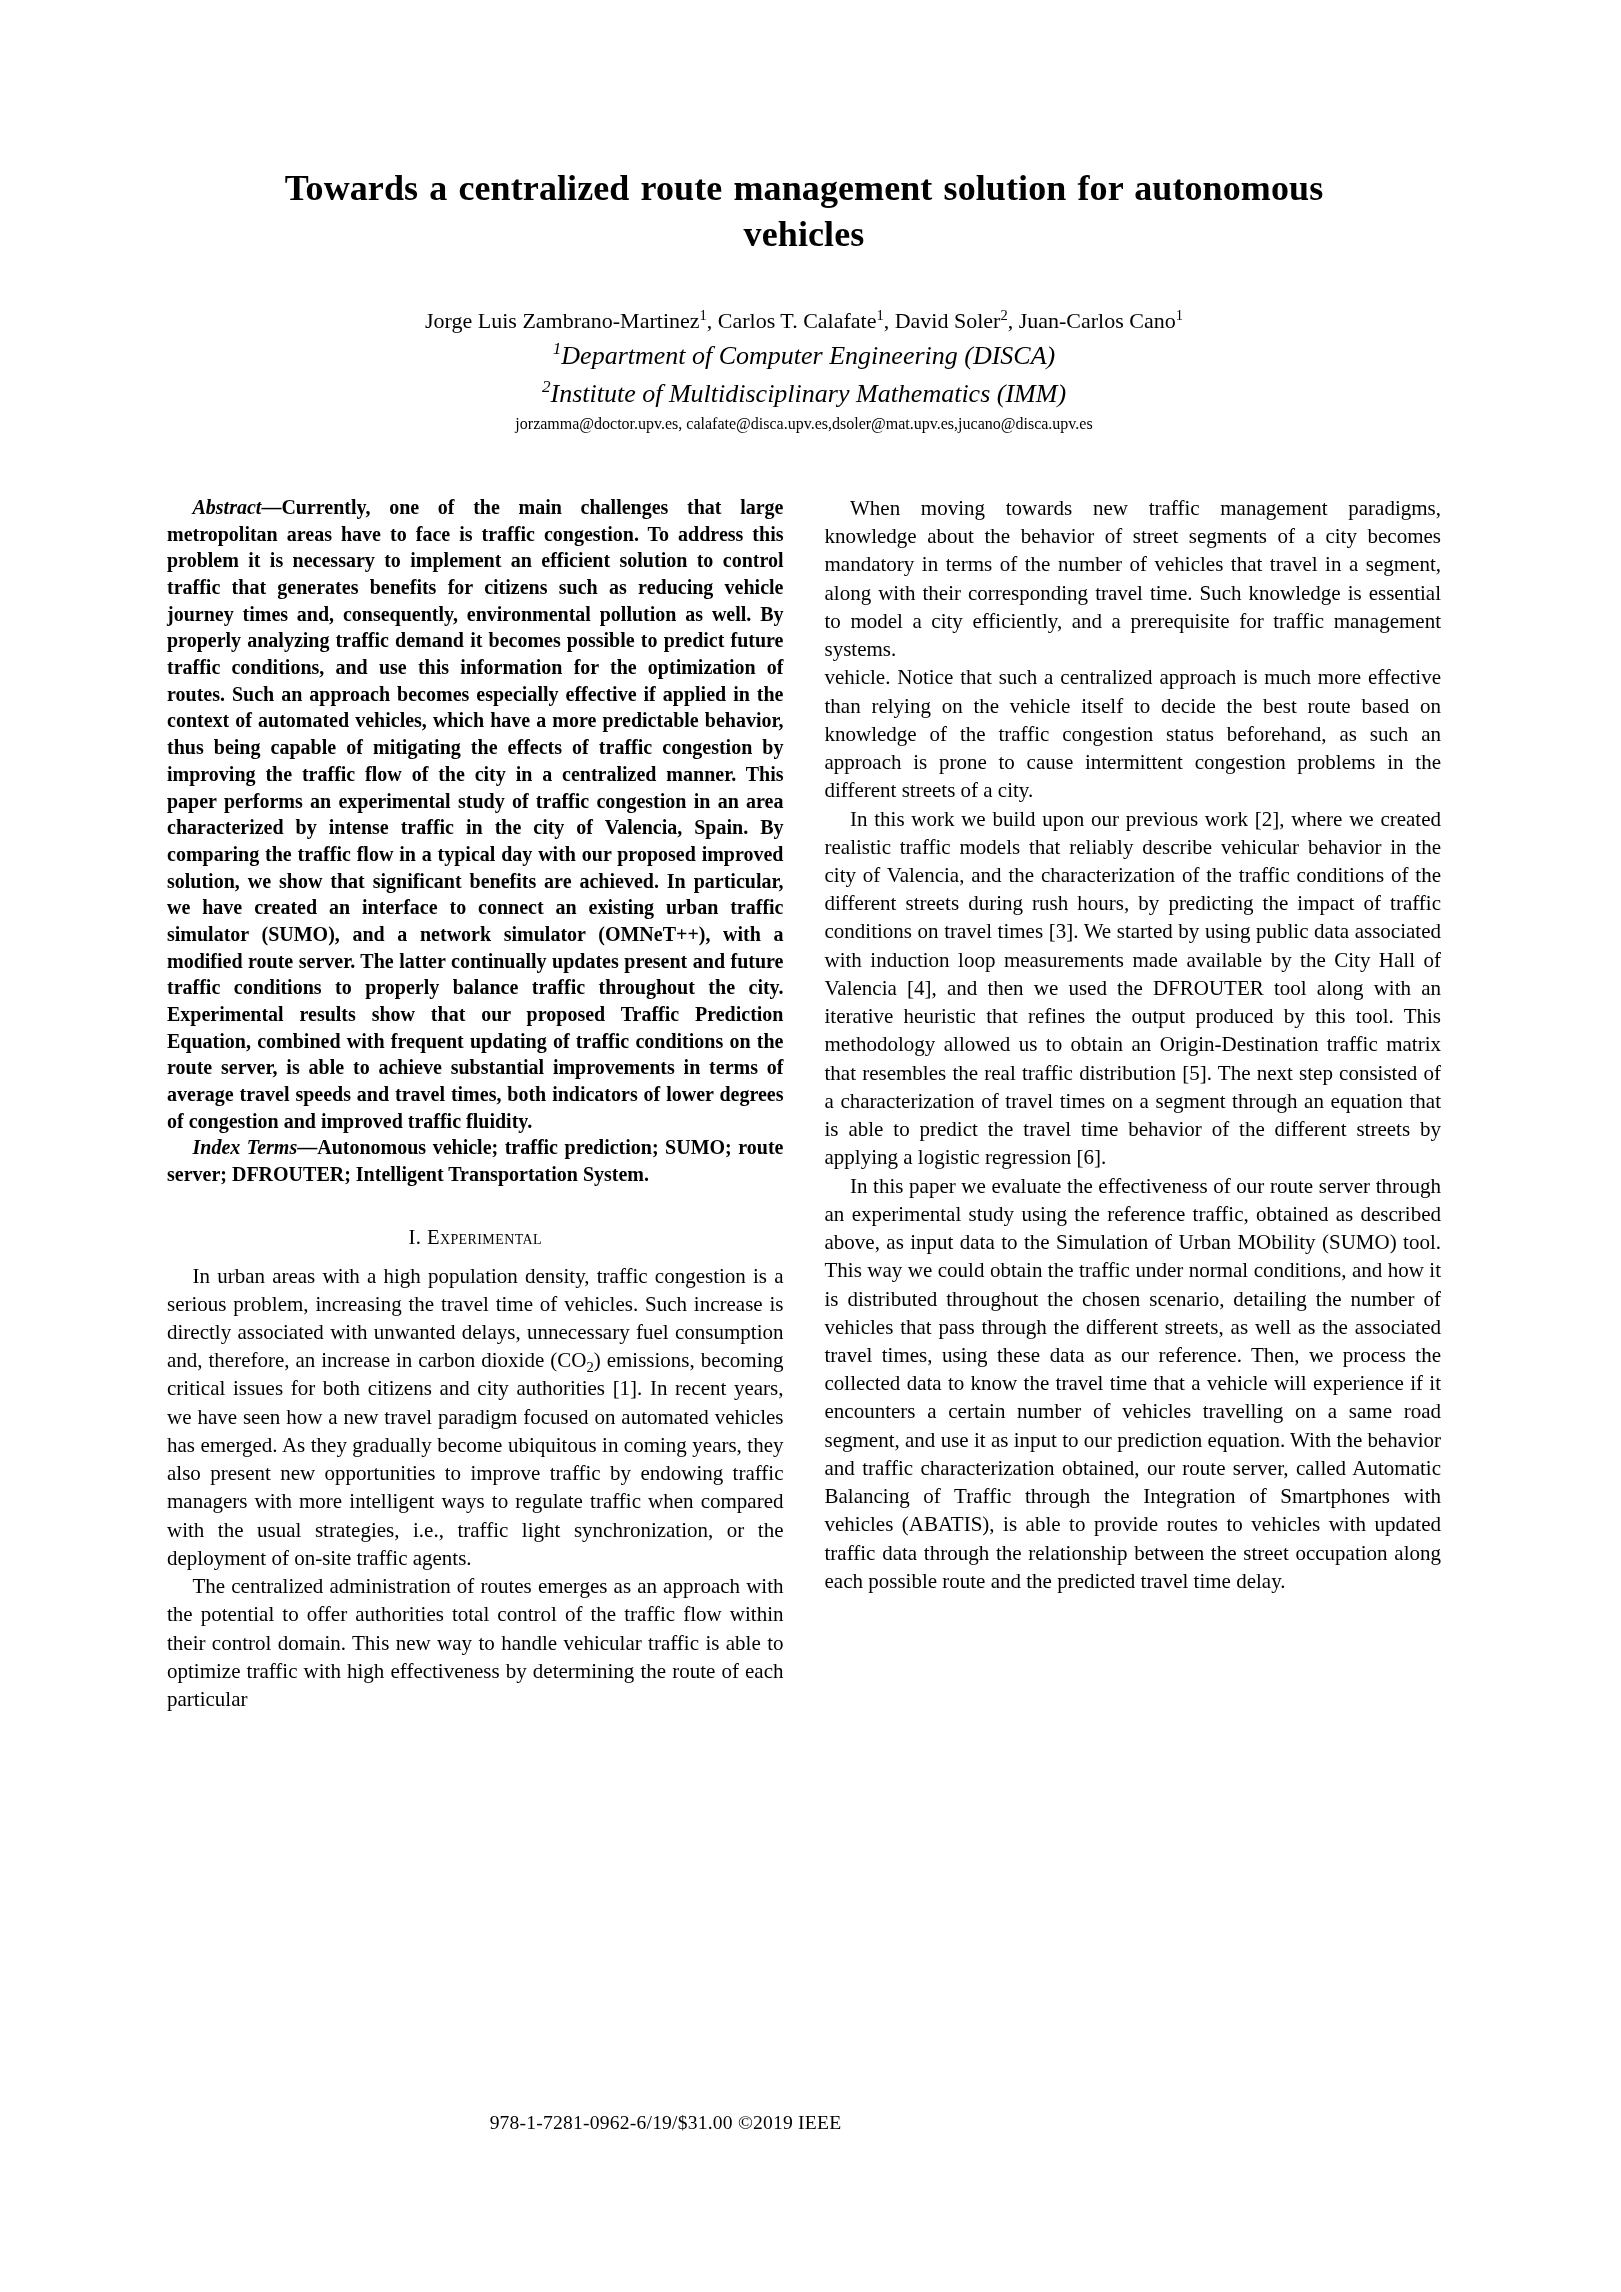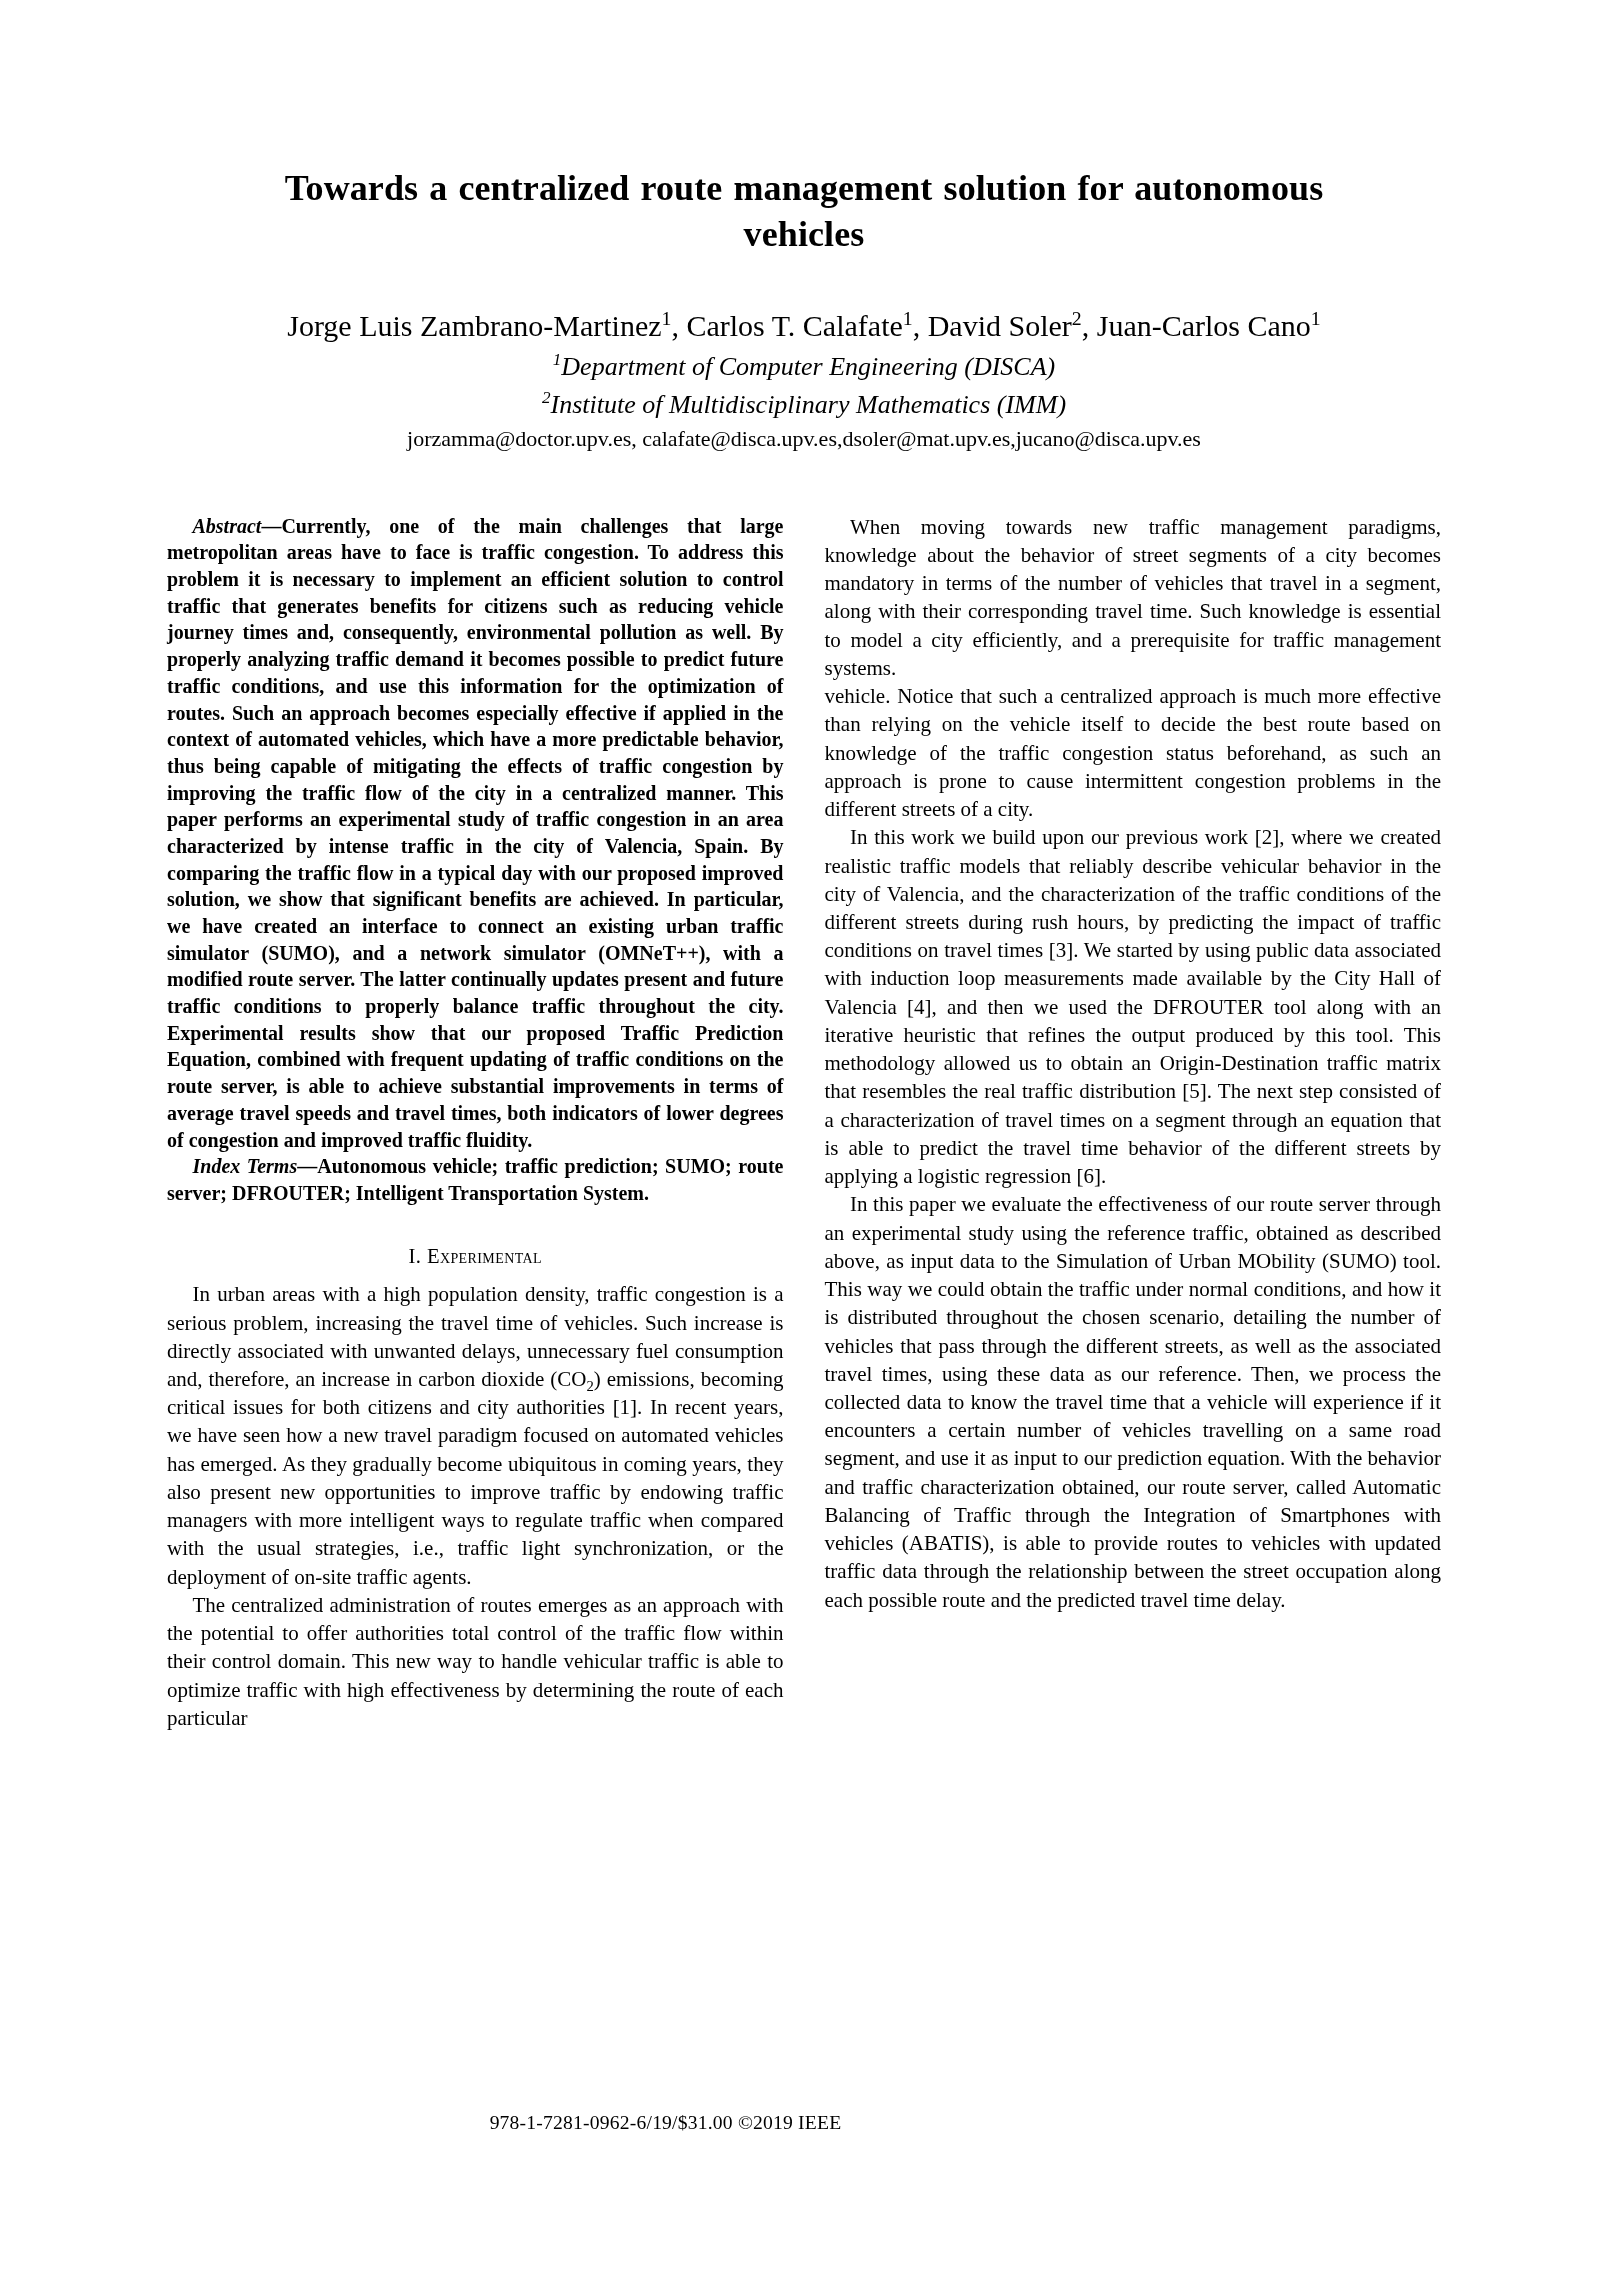--- a/index.html
+++ b/index.html
@@ -38,40 +38,40 @@
     text-align-last: center;
     letter-spacing: 0.1px;
     margin: 0 0 0 0;
     padding: 0 17.6px;
     word-spacing: 2px;
   }
   .title .line2 { display: block; }
 
   .authors {
     text-align: center;
-    font-size: 30px;
+    font-size: 22px;
     line-height: 1.33;
     margin-top: 49px;
   }
   .affil {
     text-align: center;
     font-size: 26px;
     font-style: italic;
     line-height: 1.35;
     margin-top: 2.9px;
   }
   .univ {
     text-align: center;
     font-size: 22px;
     line-height: 1.35;
     margin-top: 2px;
   }
   .emails {
     text-align: center;
-    font-size: 22px;
+    font-size: 16px;
     line-height: 1.35;
     margin-top: 2px;
   }
   sup.mark {
     font-size: 0.66em;
     vertical-align: super;
     line-height: 0;
   }
 
   

